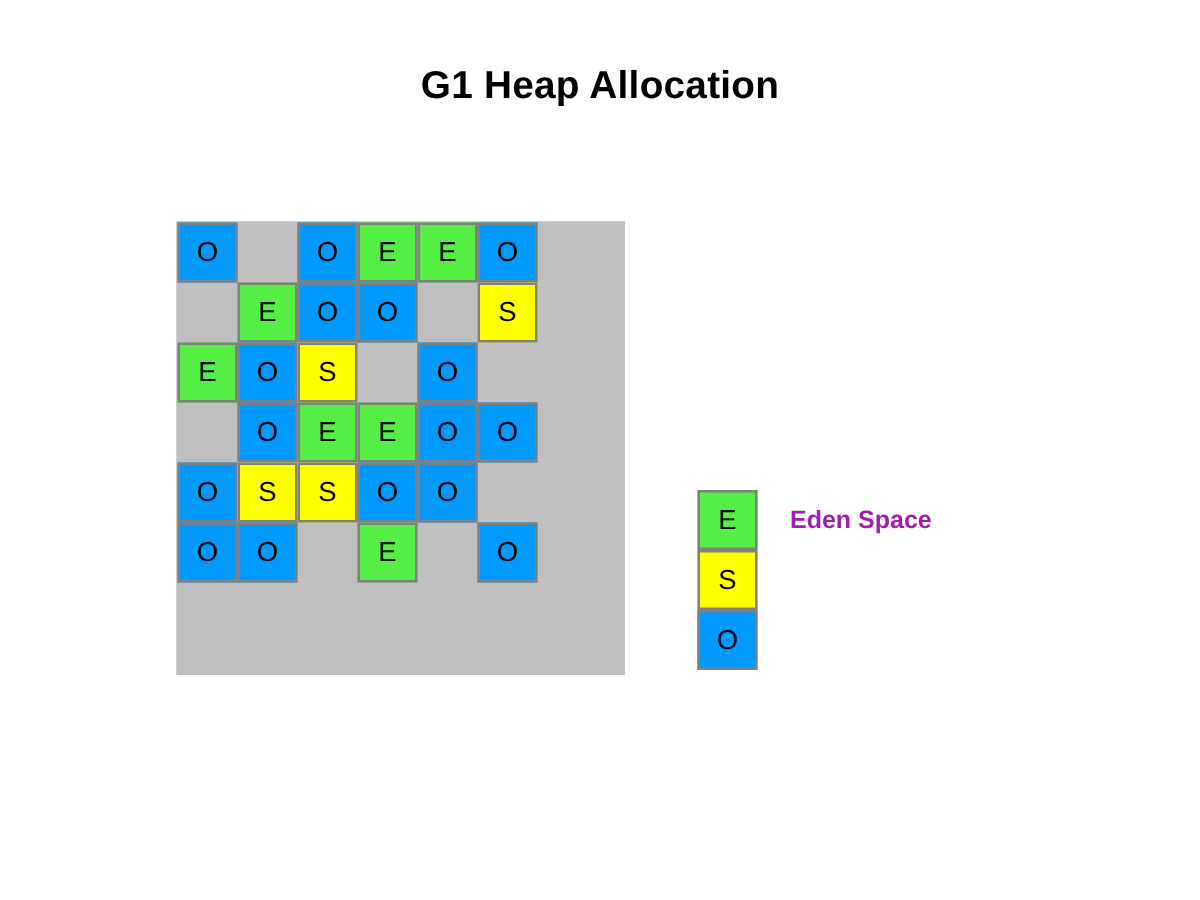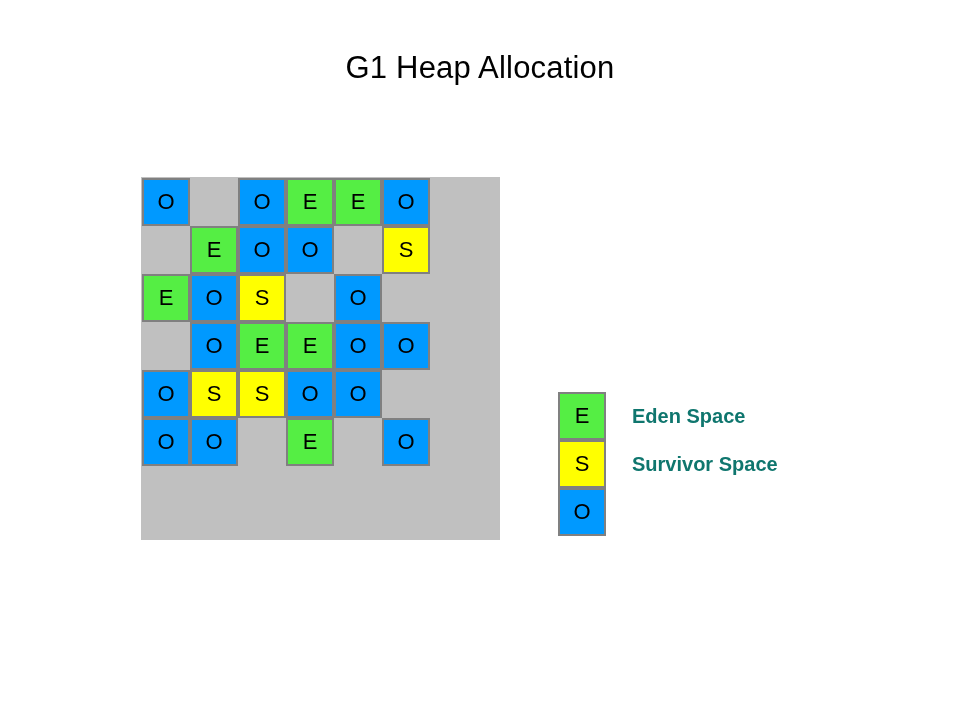--- a/index.html
+++ b/index.html
@@ -15,21 +15,21 @@
     overflow: hidden;
   }
 
   #page-title {
     position: absolute;
     left: 0;
     top: 50px;
     width: 960px;
     text-align: center;
     font-size: 31px;
-    font-weight: normal;
+    font-weight: bold;
     color: #000000;
     letter-spacing: 0.2px;
   }
 
   
   #heap-panel {
     position: absolute;
     left: 141px;
     top: 177px;
     width: 359px;
@@ -95,21 +95,21 @@
     justify-content: center;
     font-size: 22px;
     color: #000000;
     line-height: 1;
     flex: 0 0 auto;
   }
   .legend-label {
     margin-left: 26px;
     font-size: 20px;
     font-weight: bold;
-    color: #0f766e;
+    color: #a21caf;
     white-space: nowrap;
   }
 </style>
 </head>
 <body>
 
 <div id="page-title">G1 Heap Allocation</div>
 
 <div id="heap-panel">
   <div id="heap-grid">
@@ -152,18 +152,17 @@
     </div>
 </div>
 
 <div id="legend">
     <div class="legend-row" style="top: 0px;">
       <div class="legend-swatch" style="background: rgb(85, 238, 68);">E</div>
       <div class="legend-label">Eden Space</div>
     </div>
     <div class="legend-row" style="top: 48px;">
       <div class="legend-swatch" style="background: rgb(255, 255, 0);">S</div>
-      <div class="legend-label">Survivor Space</div>
     </div>
     <div class="legend-row" style="top: 96px;">
       <div class="legend-swatch" style="background: rgb(0, 153, 255);">O</div>
     </div>
   </div>
 
 </body></html>

